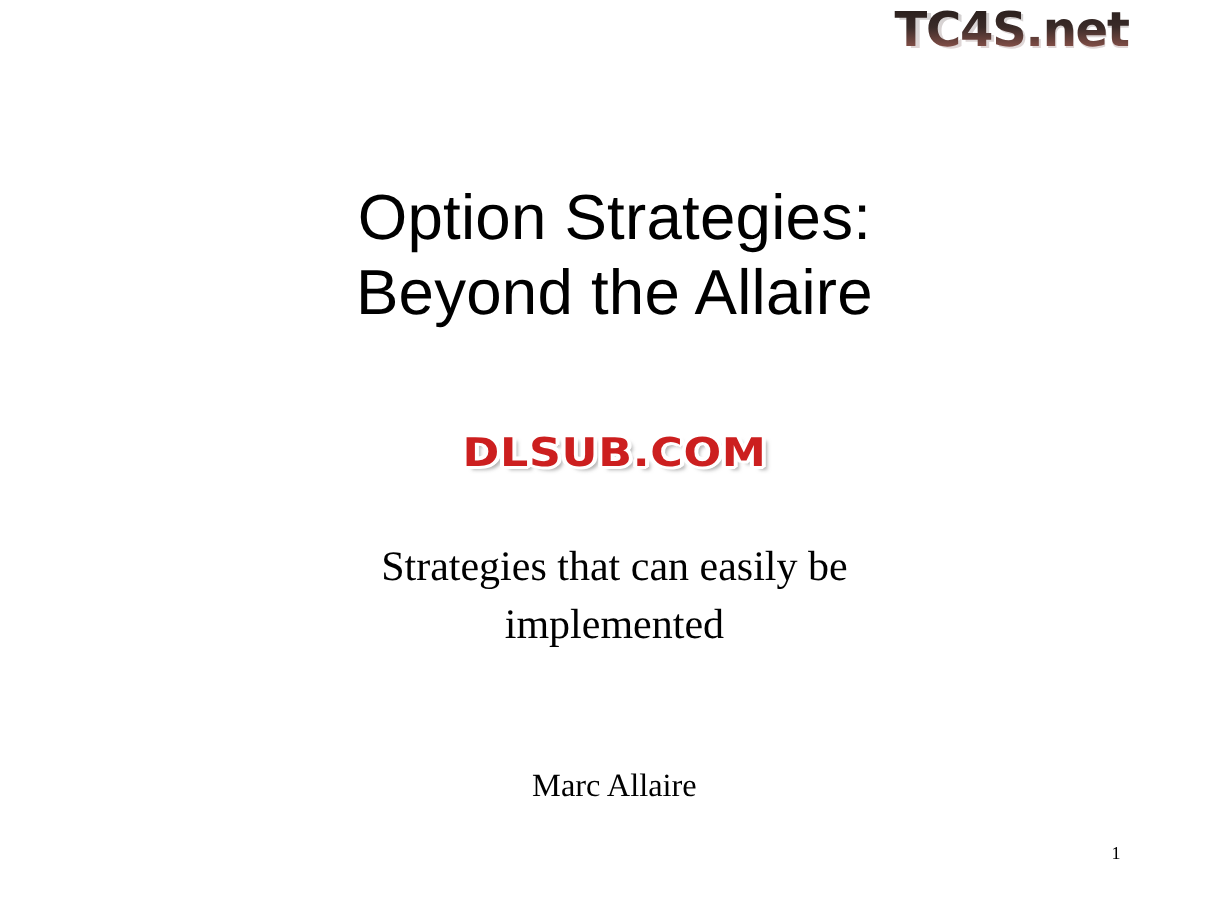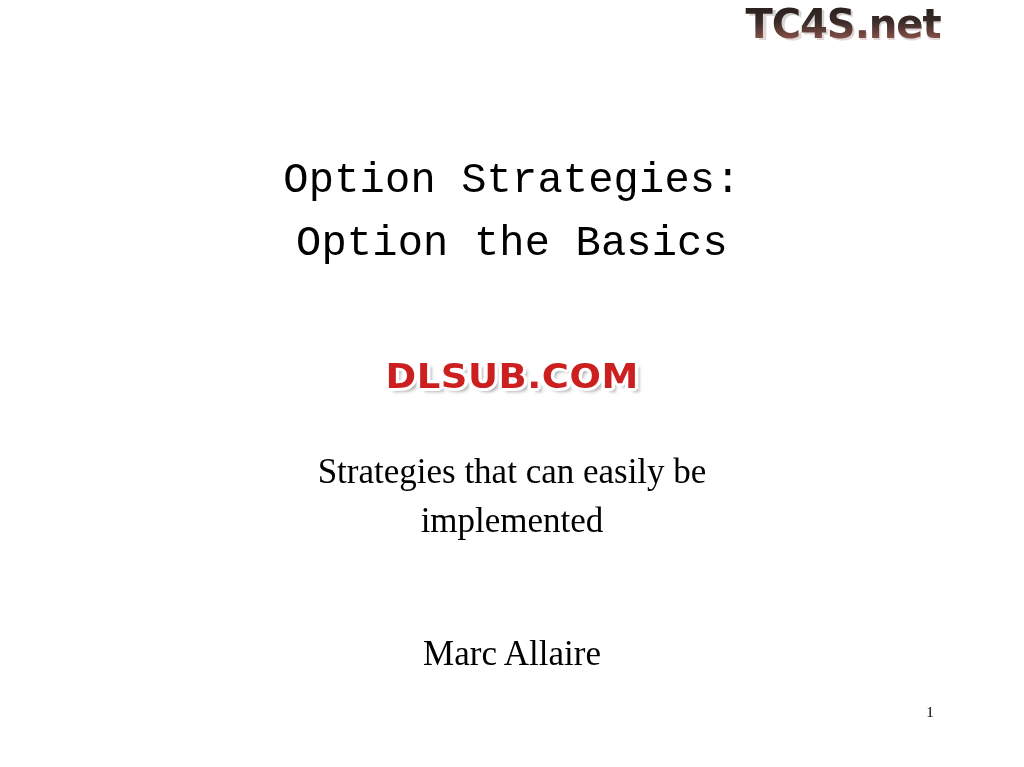--- a/index.html
+++ b/index.html
@@ -37,22 +37,22 @@
   
   #title-block {
     position: absolute;
     left: 0;
     top: 150px;
     width: 1024px;
     text-align: center;
   }
   .title-line {
     display: block;
-    font-family: Liberation Mono, monospace;
-    font-size: 42px;
+    font-family: Liberation Sans, sans-serif;
+    font-size: 53px;
     line-height: 63px;
     font-weight: 400;
     color: #000000;
     letter-spacing: 0.2px;
   }
 
   
   #dlsub-watermark {
     position: absolute;
     left: 0;
@@ -107,21 +107,21 @@
   
   #author-block {
     position: absolute;
     left: 0;
     top: 632px;
     width: 1024px;
     text-align: center;
   }
   #author-name {
     font-family: "Liberation Serif", "DejaVu Serif", serif;
-    font-size: 35px;
+    font-size: 27px;
     line-height: 44px;
     font-weight: 400;
     color: #000000;
   }
 
   
   #slide-number {
     position: absolute;
     left: 918px;
     top: 703px;
@@ -181,21 +181,21 @@
           <stop offset="100%" stop-color="#e6dada"></stop>
         </linearGradient>
       </defs>
       <text x="101" y="40" text-anchor="middle" font-family="DejaVu Sans, Liberation Sans, sans-serif" font-size="40" font-weight="bold" letter-spacing="-1" transform="scale(0.98 1) translate(2 0)" fill="url(#tc4sShadow)">TC4S.net</text>
       <text x="99" y="38" text-anchor="middle" font-family="DejaVu Sans, Liberation Sans, sans-serif" font-size="40" font-weight="bold" letter-spacing="-1" fill="url(#tc4sGrad)">TC4S.net</text>
     </svg>
   </div>
 
   <div id="title-block">
     <span class="title-line">Option Strategies:</span>
-    <span class="title-line">Option the Basics</span>
+    <span class="title-line">Beyond the Allaire</span>
   </div>
 
   <div id="subtitle-block">
     <span class="subtitle-line">Strategies that can easily be</span>
     <span class="subtitle-line">implemented</span>
   </div>
 
   <div id="dlsub-watermark">
     <span class="dlsub-inner">
       <span class="dlsub-text">DLSUB.COM</span>

